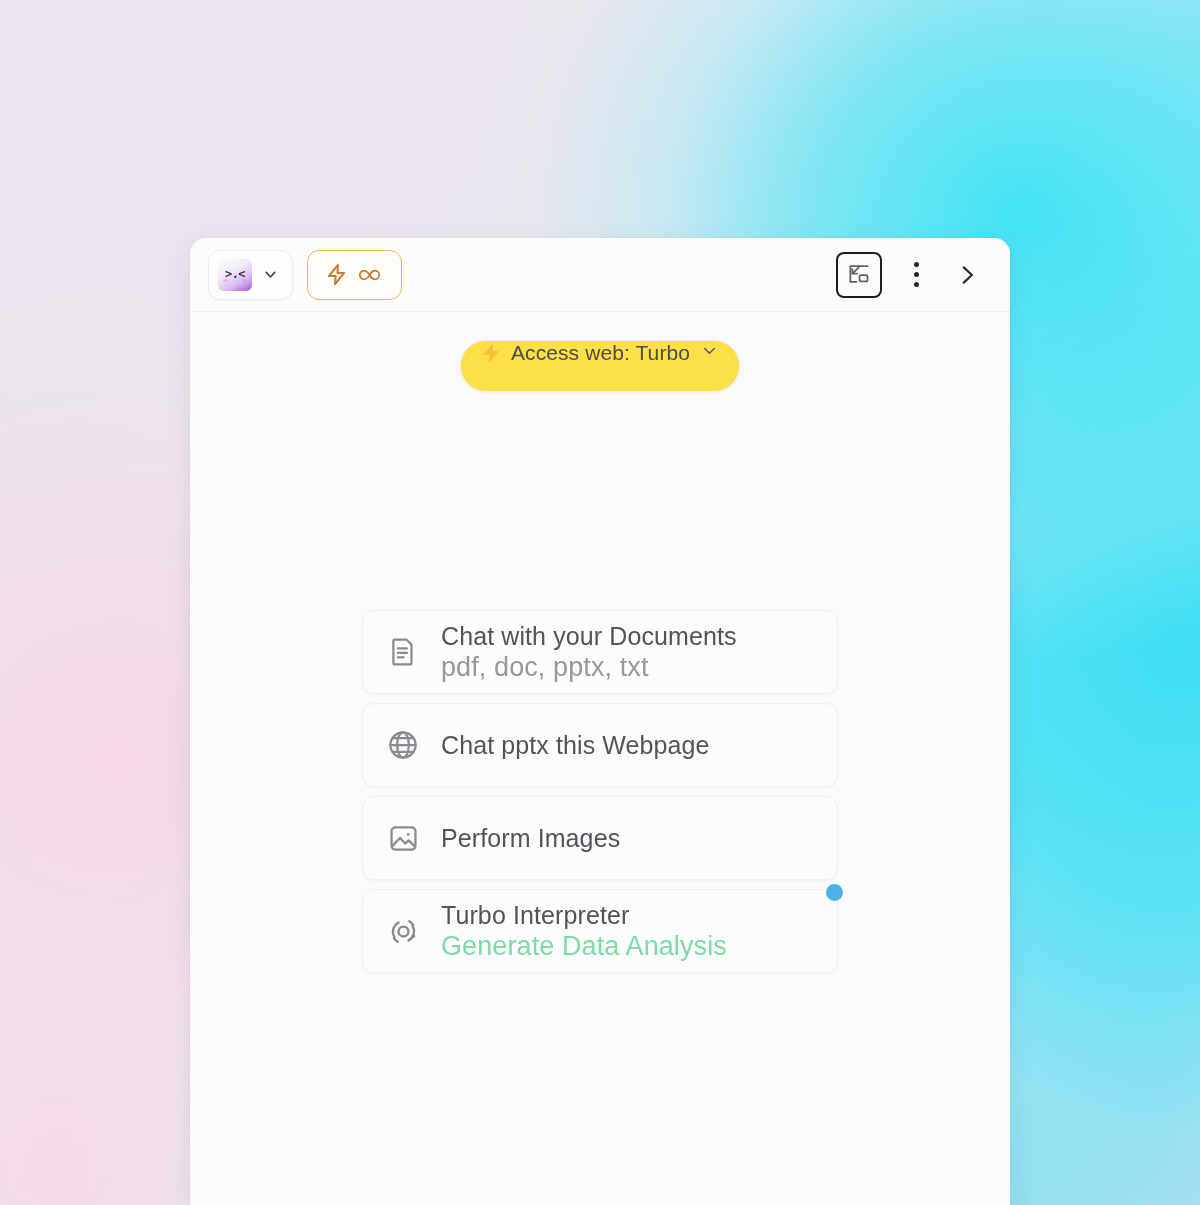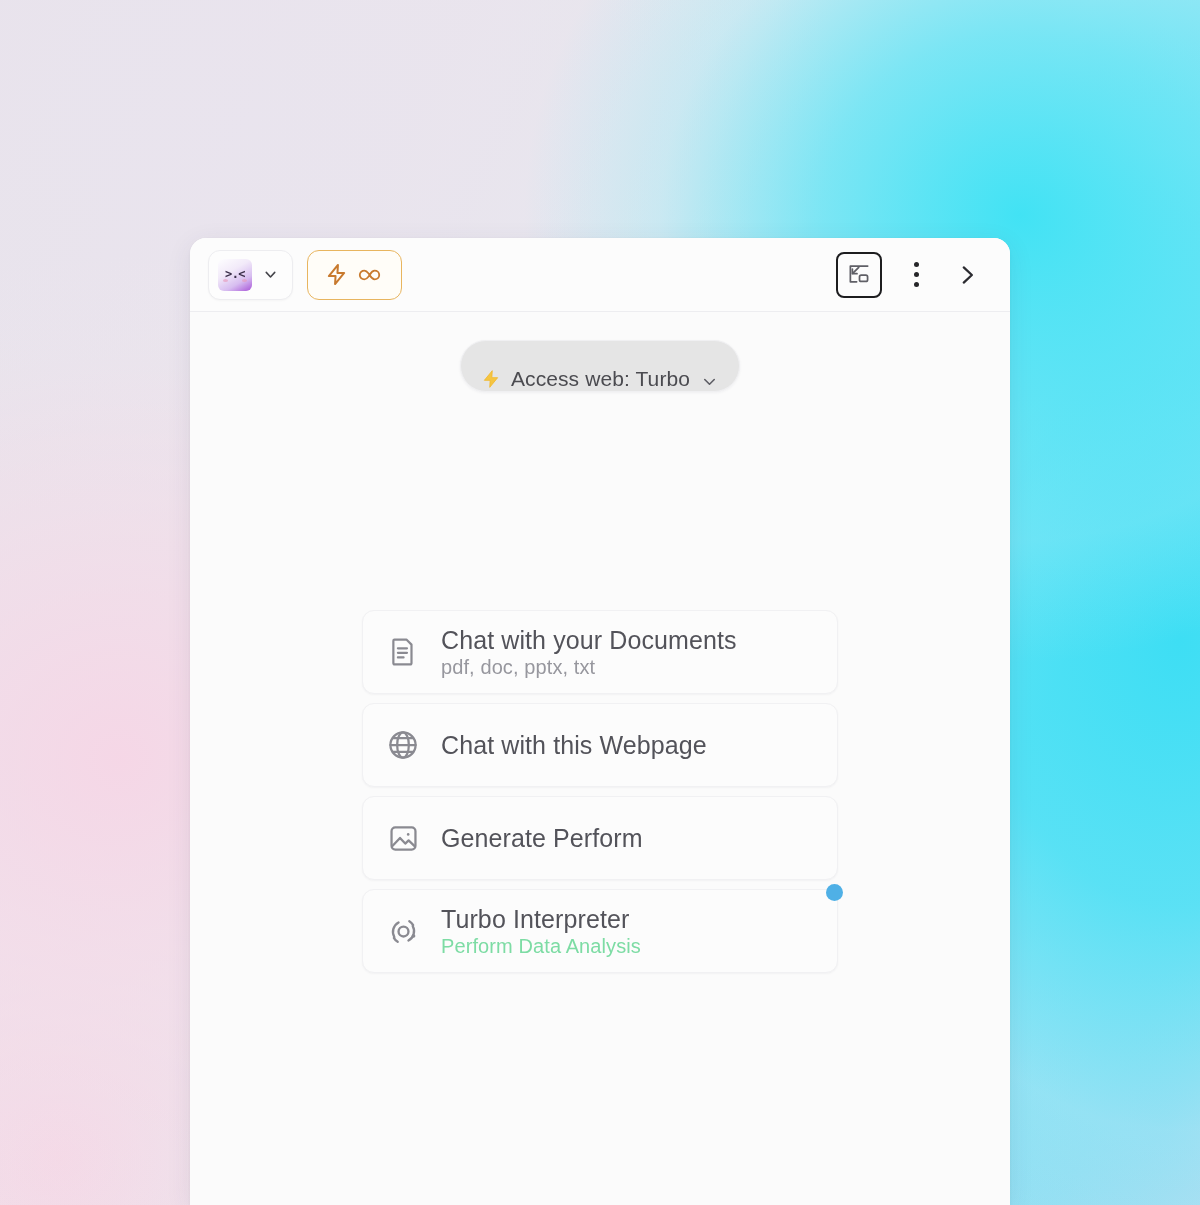--- a/index.html
+++ b/index.html
@@ -135,25 +135,25 @@
   
   .mode-row {
     display: flex;
     justify-content: center;
     align-items: center;
     gap: 16px;
     padding-top: 28px;
   }
   .pill {
     display: flex;
-    align-items: flex-end;
+    align-items: flex-start;
     gap: 10px;
     height: 52px;
     padding: 0 20px;
-    background: #e5e5e5;
+    background: #fde047;
     border: 1px solid #f0f0f2;
     border-radius: 26px;
     box-shadow: 0 1px 3px rgba(40,40,70,0.055);
     cursor: pointer;
     white-space: nowrap;
   }
   .pill-label {
     font-size: 21px;
     color: #4b4b50;
     letter-spacing: 0.1px;
@@ -190,21 +190,21 @@
     color: #85858c;
   }
   .card-text { display: flex; flex-direction: column; gap: 2px; }
   .card-title {
     font-size: 25px;
     color: #53535a;
     letter-spacing: 0.1px;
     line-height: 1.12;
   }
   .card-sub {
-    font-size: 20px;
+    font-size: 27px;
     color: #97979e;
     letter-spacing: 0.1px;
     line-height: 1.12;
   }
   .card-sub.accent { color: #7ddca4; }
 
   .badge-dot {
     position: absolute;
     top: -6px;
     right: -6px;
@@ -318,51 +318,51 @@
       <span class="card-icon">
         <svg width="36" height="36" viewBox="0 0 24 24" fill="none" stroke="#8a8a91" stroke-width="1.5" stroke-linecap="round" stroke-linejoin="round">
           <circle cx="12" cy="12" r="8.4"></circle>
           <line x1="3.6" y1="12" x2="20.4" y2="12"></line>
           <line x1="5.3" y1="7.4" x2="18.7" y2="7.4"></line>
           <line x1="5.3" y1="16.6" x2="18.7" y2="16.6"></line>
           <ellipse cx="12" cy="12" rx="3.9" ry="8.4"></ellipse>
         </svg>
       </span>
       <span class="card-text">
-        <span class="card-title">Chat with this Webpage</span>
+        <span class="card-title">Chat pptx this Webpage</span>
       </span>
     </div>
 
 
     <div class="card">
       <span class="card-icon">
         <svg width="35" height="35" viewBox="0 0 24 24" fill="none" stroke="#8a8a91" stroke-width="1.55" stroke-linecap="round" stroke-linejoin="round">
           <rect x="3.8" y="4.4" width="16.4" height="15.2" rx="2.6"></rect>
           <circle cx="15.2" cy="9.2" r="0.9" fill="#8a8a91" stroke="none"></circle>
           <path d="M4.4 17.2 9.6 11.6l3.6 3.9 2.3-2.2 4.1 3.9"></path>
         </svg>
       </span>
       <span class="card-text">
-        <span class="card-title">Generate Perform</span>
+        <span class="card-title">Perform Images</span>
       </span>
     </div>
 
     <div class="card">
       <span class="badge-dot"></span>
       <span class="card-icon">
         <svg width="35" height="35" viewBox="0 0 24 24" fill="none" stroke="#8a8a91" stroke-width="1.6" stroke-linecap="round" stroke-linejoin="round">
           <circle cx="12" cy="12" r="3.4"></circle>
           <path d="M18.3 8.2a7.3 7.3 0 0 1-2.9 10"></path>
           <path d="M5.7 15.8a7.3 7.3 0 0 1 2.9-10"></path>
           <path d="M16 4.9a7.3 7.3 0 0 1 2.6 2.7"></path>
           <path d="M8 19.1a7.3 7.3 0 0 1-2.6-2.7"></path>
           <circle cx="18.9" cy="15.1" r="1.25" fill="#8a8a91" stroke="none"></circle>
         </svg>
       </span>
       <span class="card-text">
         <span class="card-title">Turbo Interpreter</span>
-        <span class="card-sub accent">Perform Data Analysis</span>
+        <span class="card-sub accent">Generate Data Analysis</span>
       </span>
     </div>
 
   </div>
 
 </div>
 
 </body></html>

